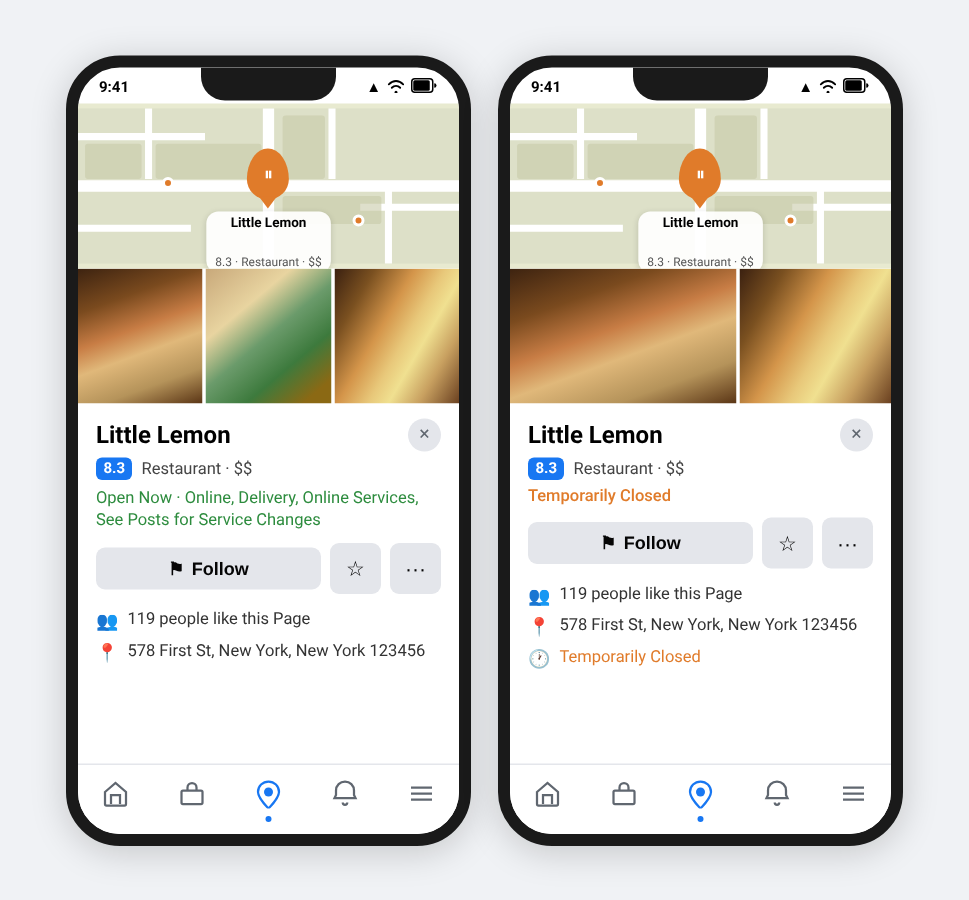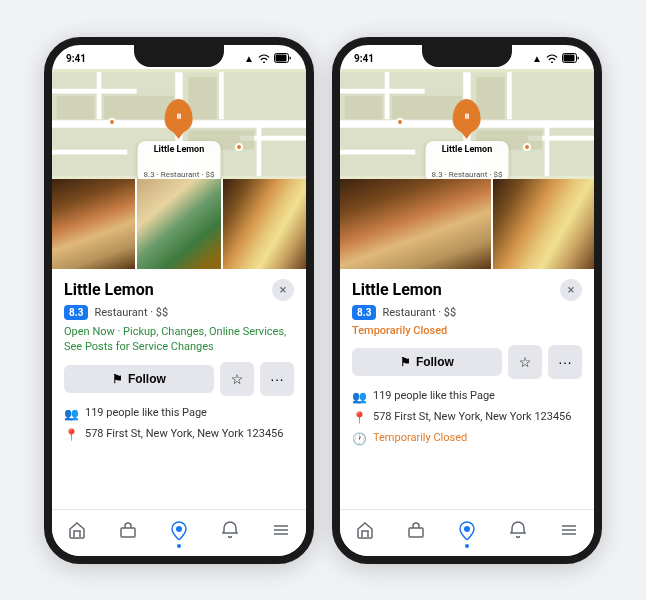--- a/index.html
+++ b/index.html
@@ -350,21 +350,21 @@
 
     <div class="content-area">
       <div class="page-title-row">
         <span class="page-title">Little Lemon</span>
         <div class="close-btn">×</div>
       </div>
       <div class="rating-row">
         <span class="rating-badge">8.3</span>
         <span class="rating-text">Restaurant · $$</span>
       </div>
-      <div class="status-open">Open Now · Pickup, Changes, Online Services, See Posts for Service Changes</div>
+      <div class="status-open">Open Now · Online, Delivery, Online Services, See Posts for Service Changes</div>
       <div class="action-row">
         <button class="follow-btn">
           <span>⚑</span>
           <span>Follow</span>
         </button>
         <button class="icon-btn">☆</button>
         <button class="icon-btn">···</button>
       </div>
       <div class="info-row">
         <span class="info-icon">👥</span>

